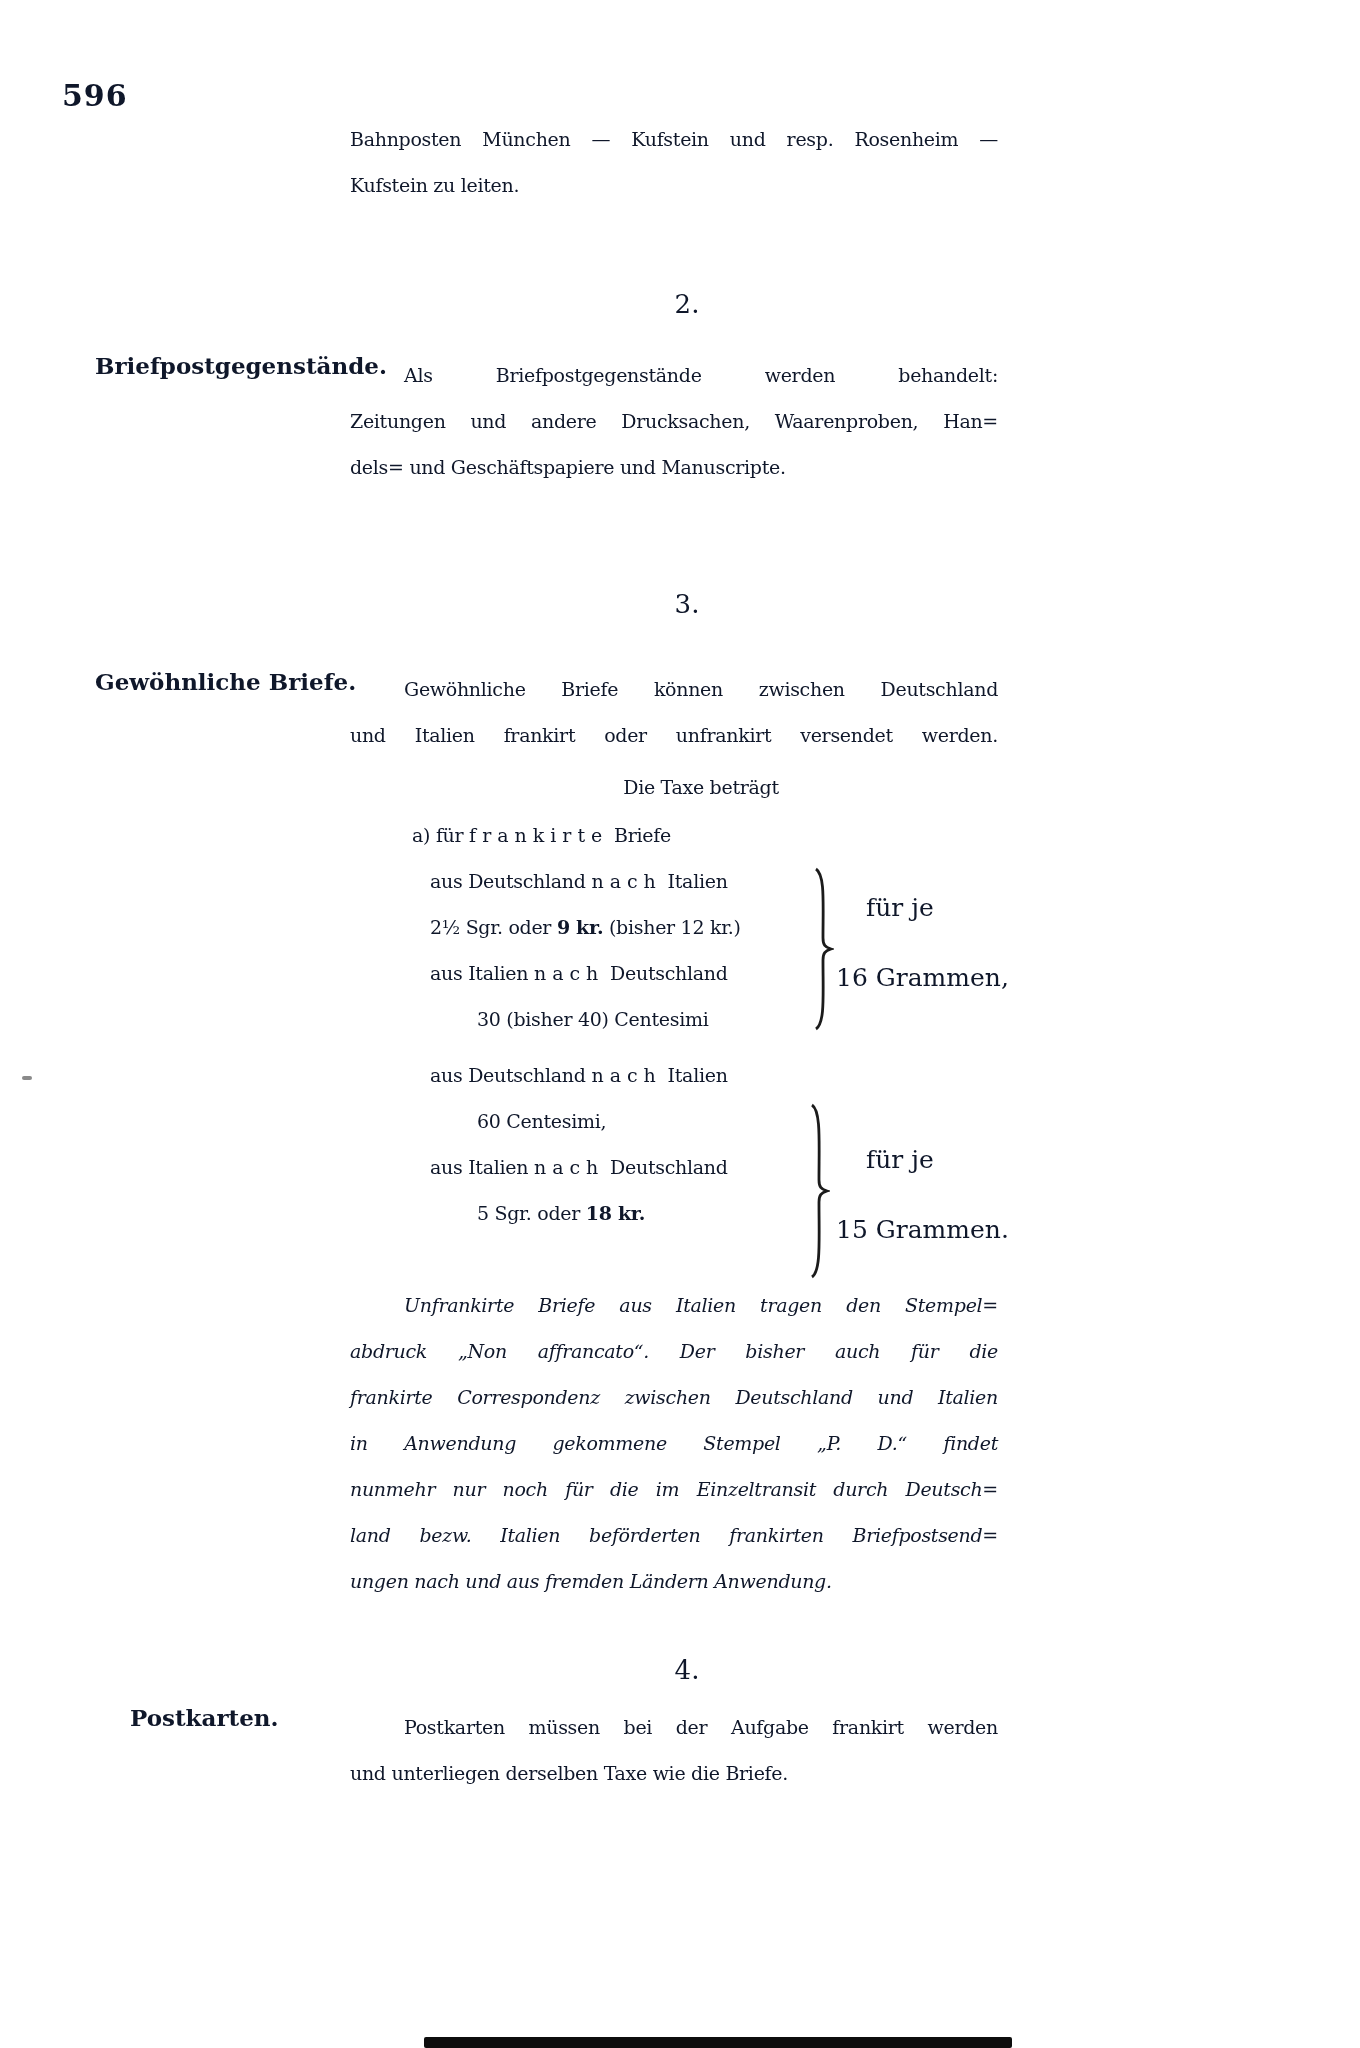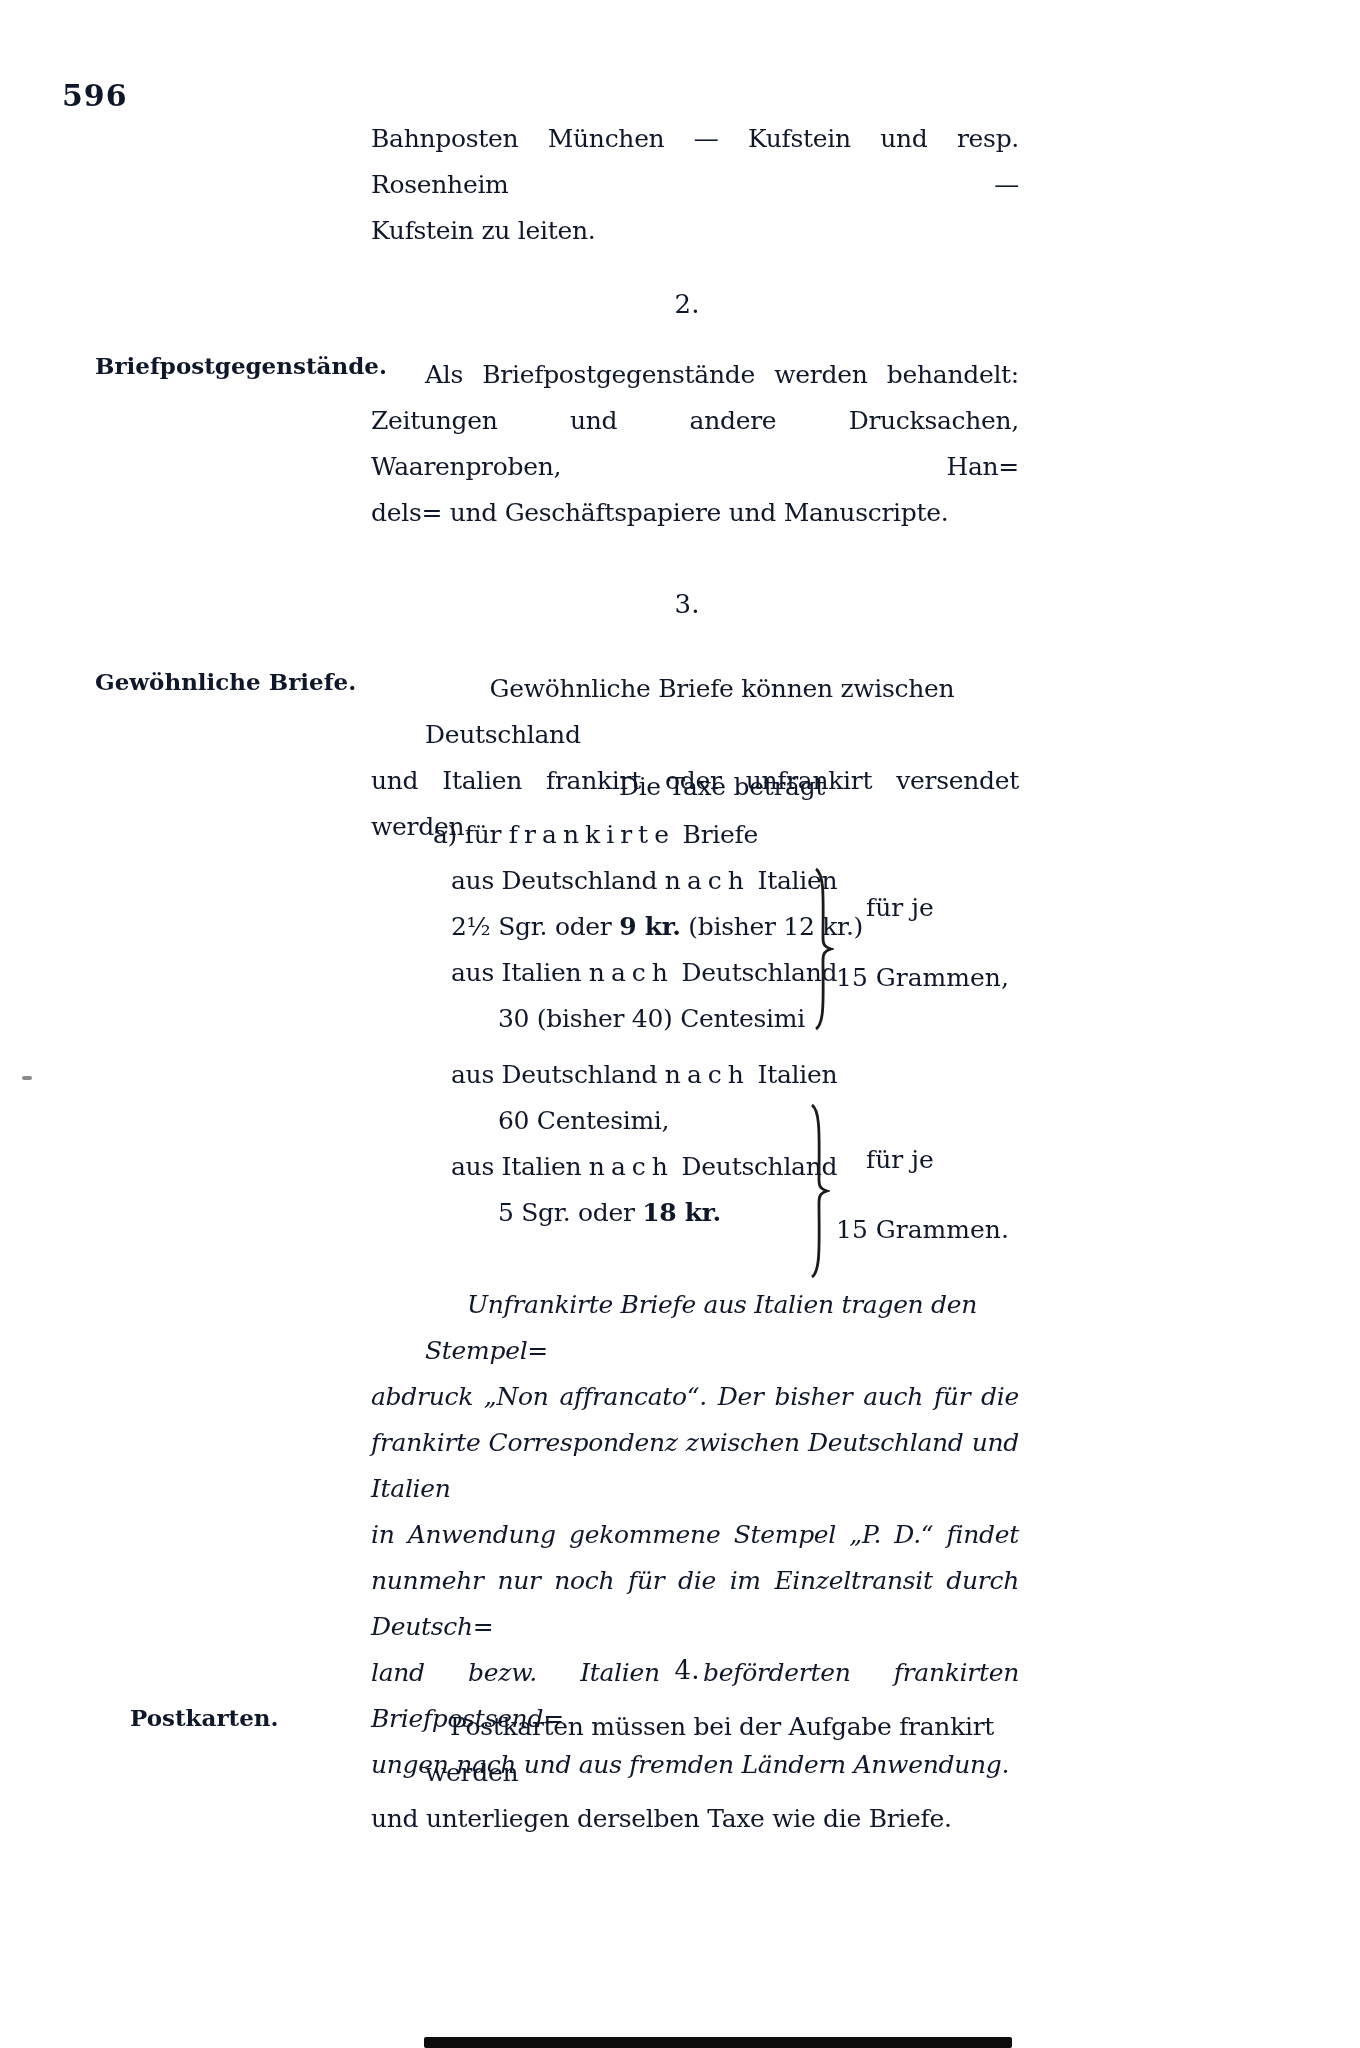--- a/index.html
+++ b/index.html
@@ -10,22 +10,22 @@
     overflow:hidden;
   }
   .pagenum {
     position:absolute; left:62px; top:78px;
     font-size:30px; font-weight:bold; letter-spacing:1px;
   }
   .mlabel {
     position:absolute; font-size:23px; font-weight:bold; white-space:nowrap;
   }
   .blk {
-    position:absolute; left:371px; width:648px;
-    font-size:25px; line-height:46px; letter-spacing:-0.3px;
+    position:absolute; left:350px; width:648px;
+    font-size:19px; line-height:46px; letter-spacing:-0.3px;
   }
   .ln { white-space:nowrap; }
   .j  { white-space:normal; text-align:justify; text-align-last:justify; }
   .ind { padding-left:54px;text-align:center; }
   .secnum {
     position:absolute; left:363px; width:648px; text-align:center;
     font-size:26px; line-height:40px;
   }
   .sub  { padding-left:80px; }
   .amt  { padding-left:127px; }
@@ -73,21 +73,21 @@
     <div class="ln sub"><span>2½ Sgr. oder </span><span class="b">9 kr.</span><span> (bisher 12 kr.)</span></div>
     <div class="ln sub"><span>aus Italien </span><span class="sp">nach</span><span> Deutschland</span></div>
     <div class="ln amt">30 (bisher 40) Centesimi</div>
   </div>
   <div class="brace" style="left:812px; top:866px;">
     <svg width="22" height="166" viewBox="0 0 22 166" preserveAspectRatio="none">
       <path d="M4,3 C13,9 11,36 11,72 C11,79 13,81 19,83 C13,85 11,87 11,94 C11,130 13,157 4,163" fill="none" stroke="#1b1b1b" stroke-width="2.8"></path>
     </svg>
   </div>
   <div class="unit" style="left:866px; top:888px;">für je</div>
-  <div class="unit" style="left:836px; top:958px;">15 Grammen,</div>
+  <div class="unit" style="left:836px; top:958px;">16 Grammen,</div>
 
   <div class="blk" style="top:1052px;">
     <div class="ln sub"><span>aus Deutschland </span><span class="sp">nach</span><span> Italien</span></div>
     <div class="ln amt">60 Centesimi,</div>
     <div class="ln sub"><span>aus Italien </span><span class="sp">nach</span><span> Deutschland</span></div>
     <div class="ln amt"><span>5 Sgr. oder </span><span class="b">18 kr.</span></div>
   </div>
   <div class="brace" style="left:808px; top:1102px;">
     <svg width="22" height="178" viewBox="0 0 22 178" preserveAspectRatio="none">
       <path d="M4,3 C13,9 11,39 11,78 C11,85 13,87 19,89 C13,91 11,93 11,100 C11,139 13,169 4,175" fill="none" stroke="#1b1b1b" stroke-width="2.8"></path>

